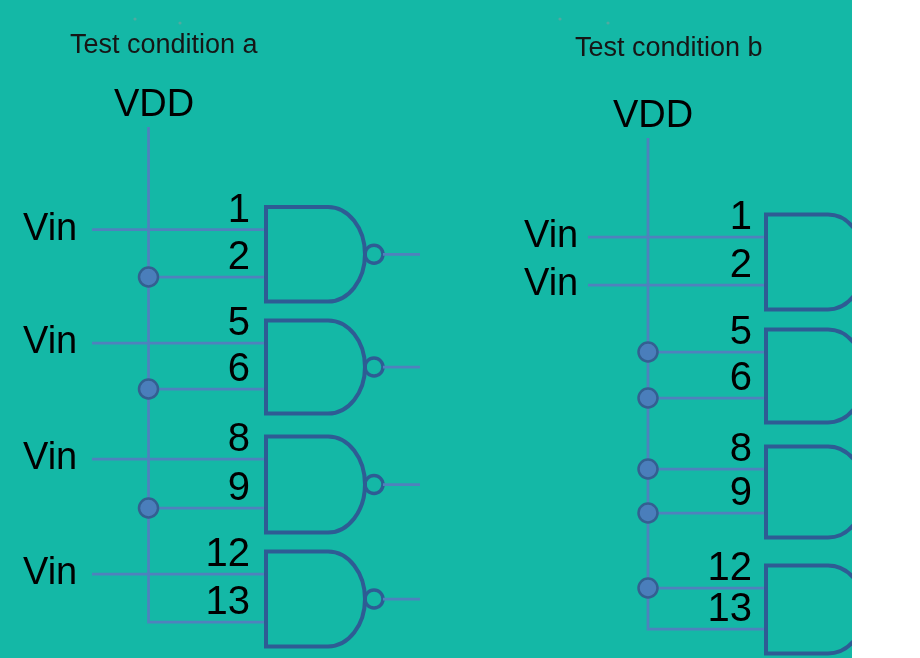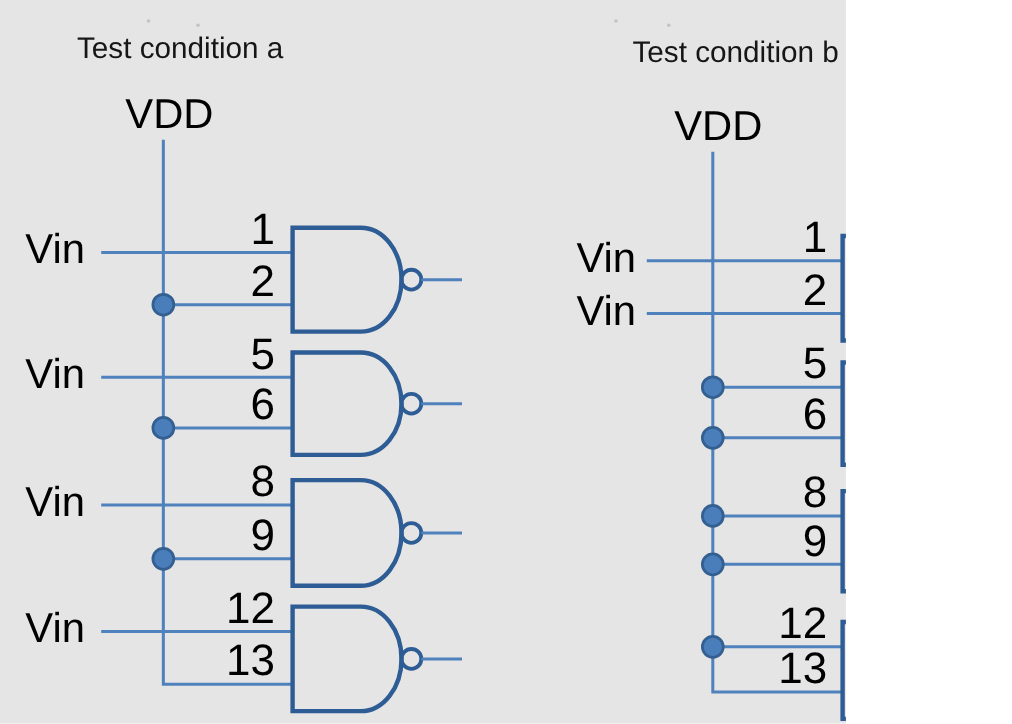--- a/index.html
+++ b/index.html
@@ -1,16 +1,16 @@
 <!DOCTYPE html>
 <html><head>
 <meta charset="utf-8">
 <style>
   html,body{margin:0;padding:0;background:#ffffff;}
-  #stage{position:relative;width:769px;height:658px;background:#e5e5e5;overflow:hidden;
+  #stage{position:relative;width:852px;height:658px;background:#14b8a6;overflow:hidden;
          font-family:"Liberation Sans","DejaVu Sans",sans-serif;}
   svg text{font-family:"Liberation Sans","DejaVu Sans",sans-serif;}
   .title-text{font-size:27px;}
   .vdd-text{font-size:38px;}
   .vin-text{font-size:38px;}
   .pin-num{font-size:40px;}
 </style>
 </head>
 <body>
 

